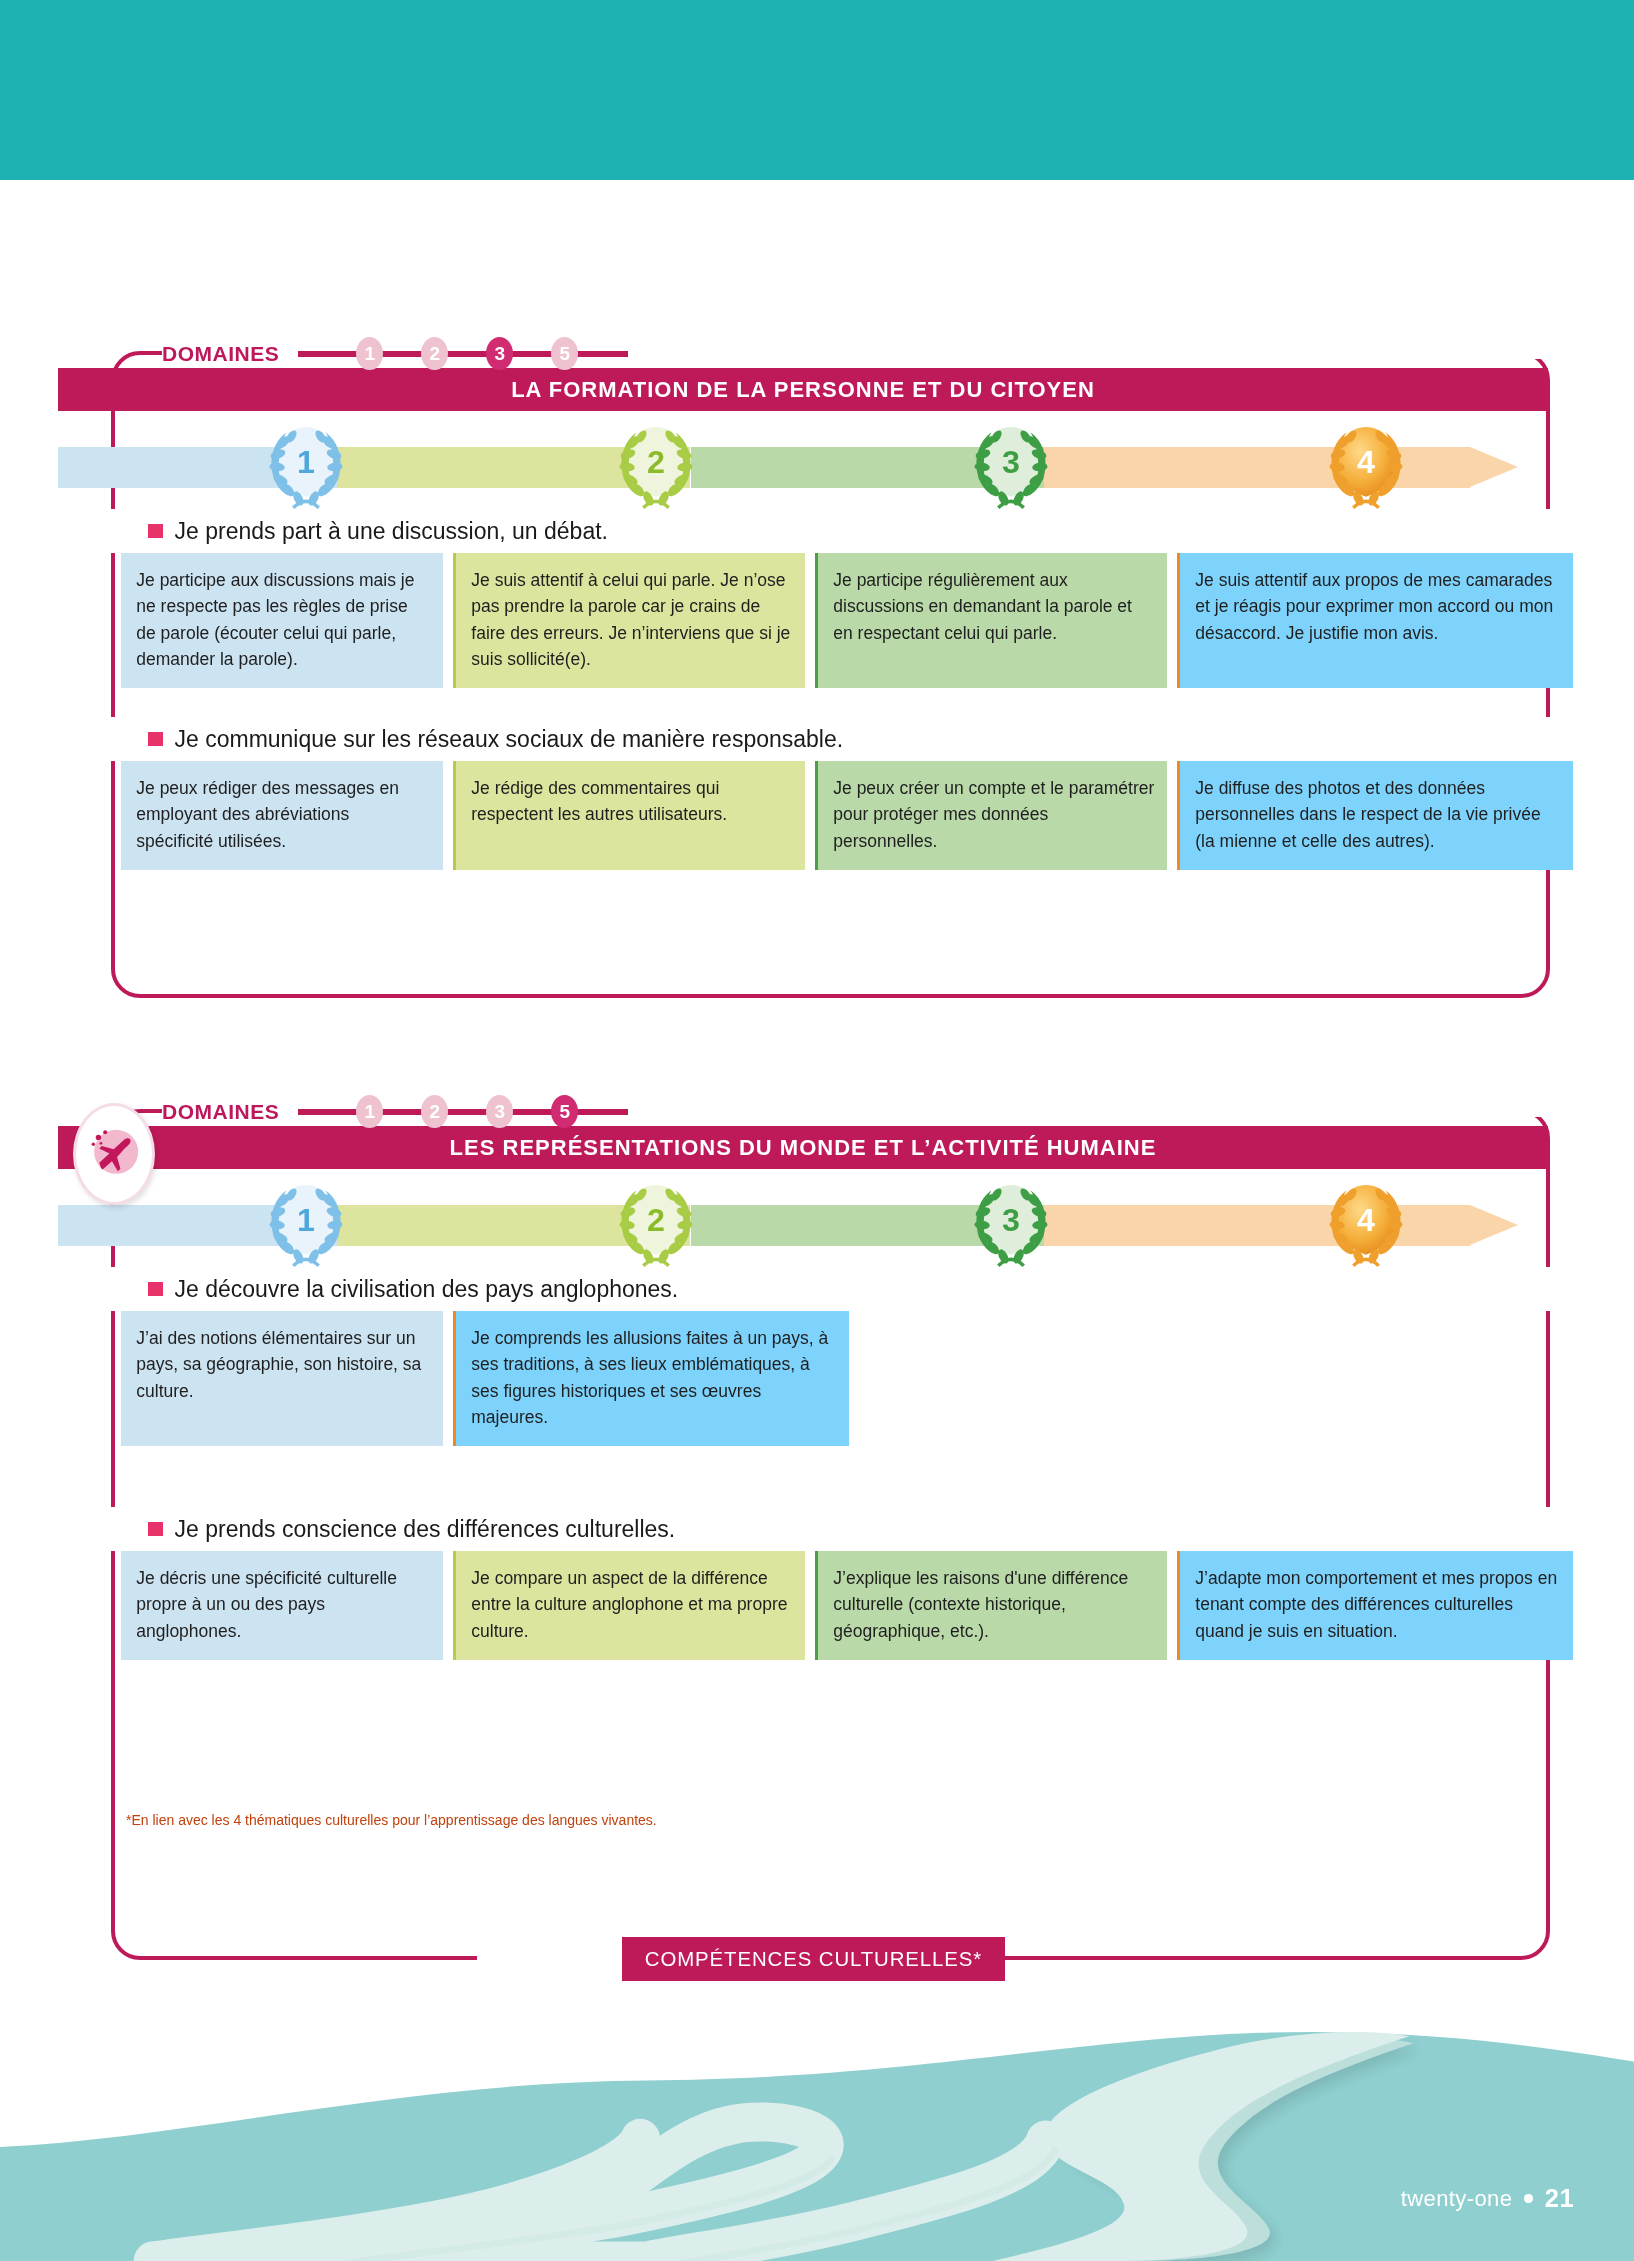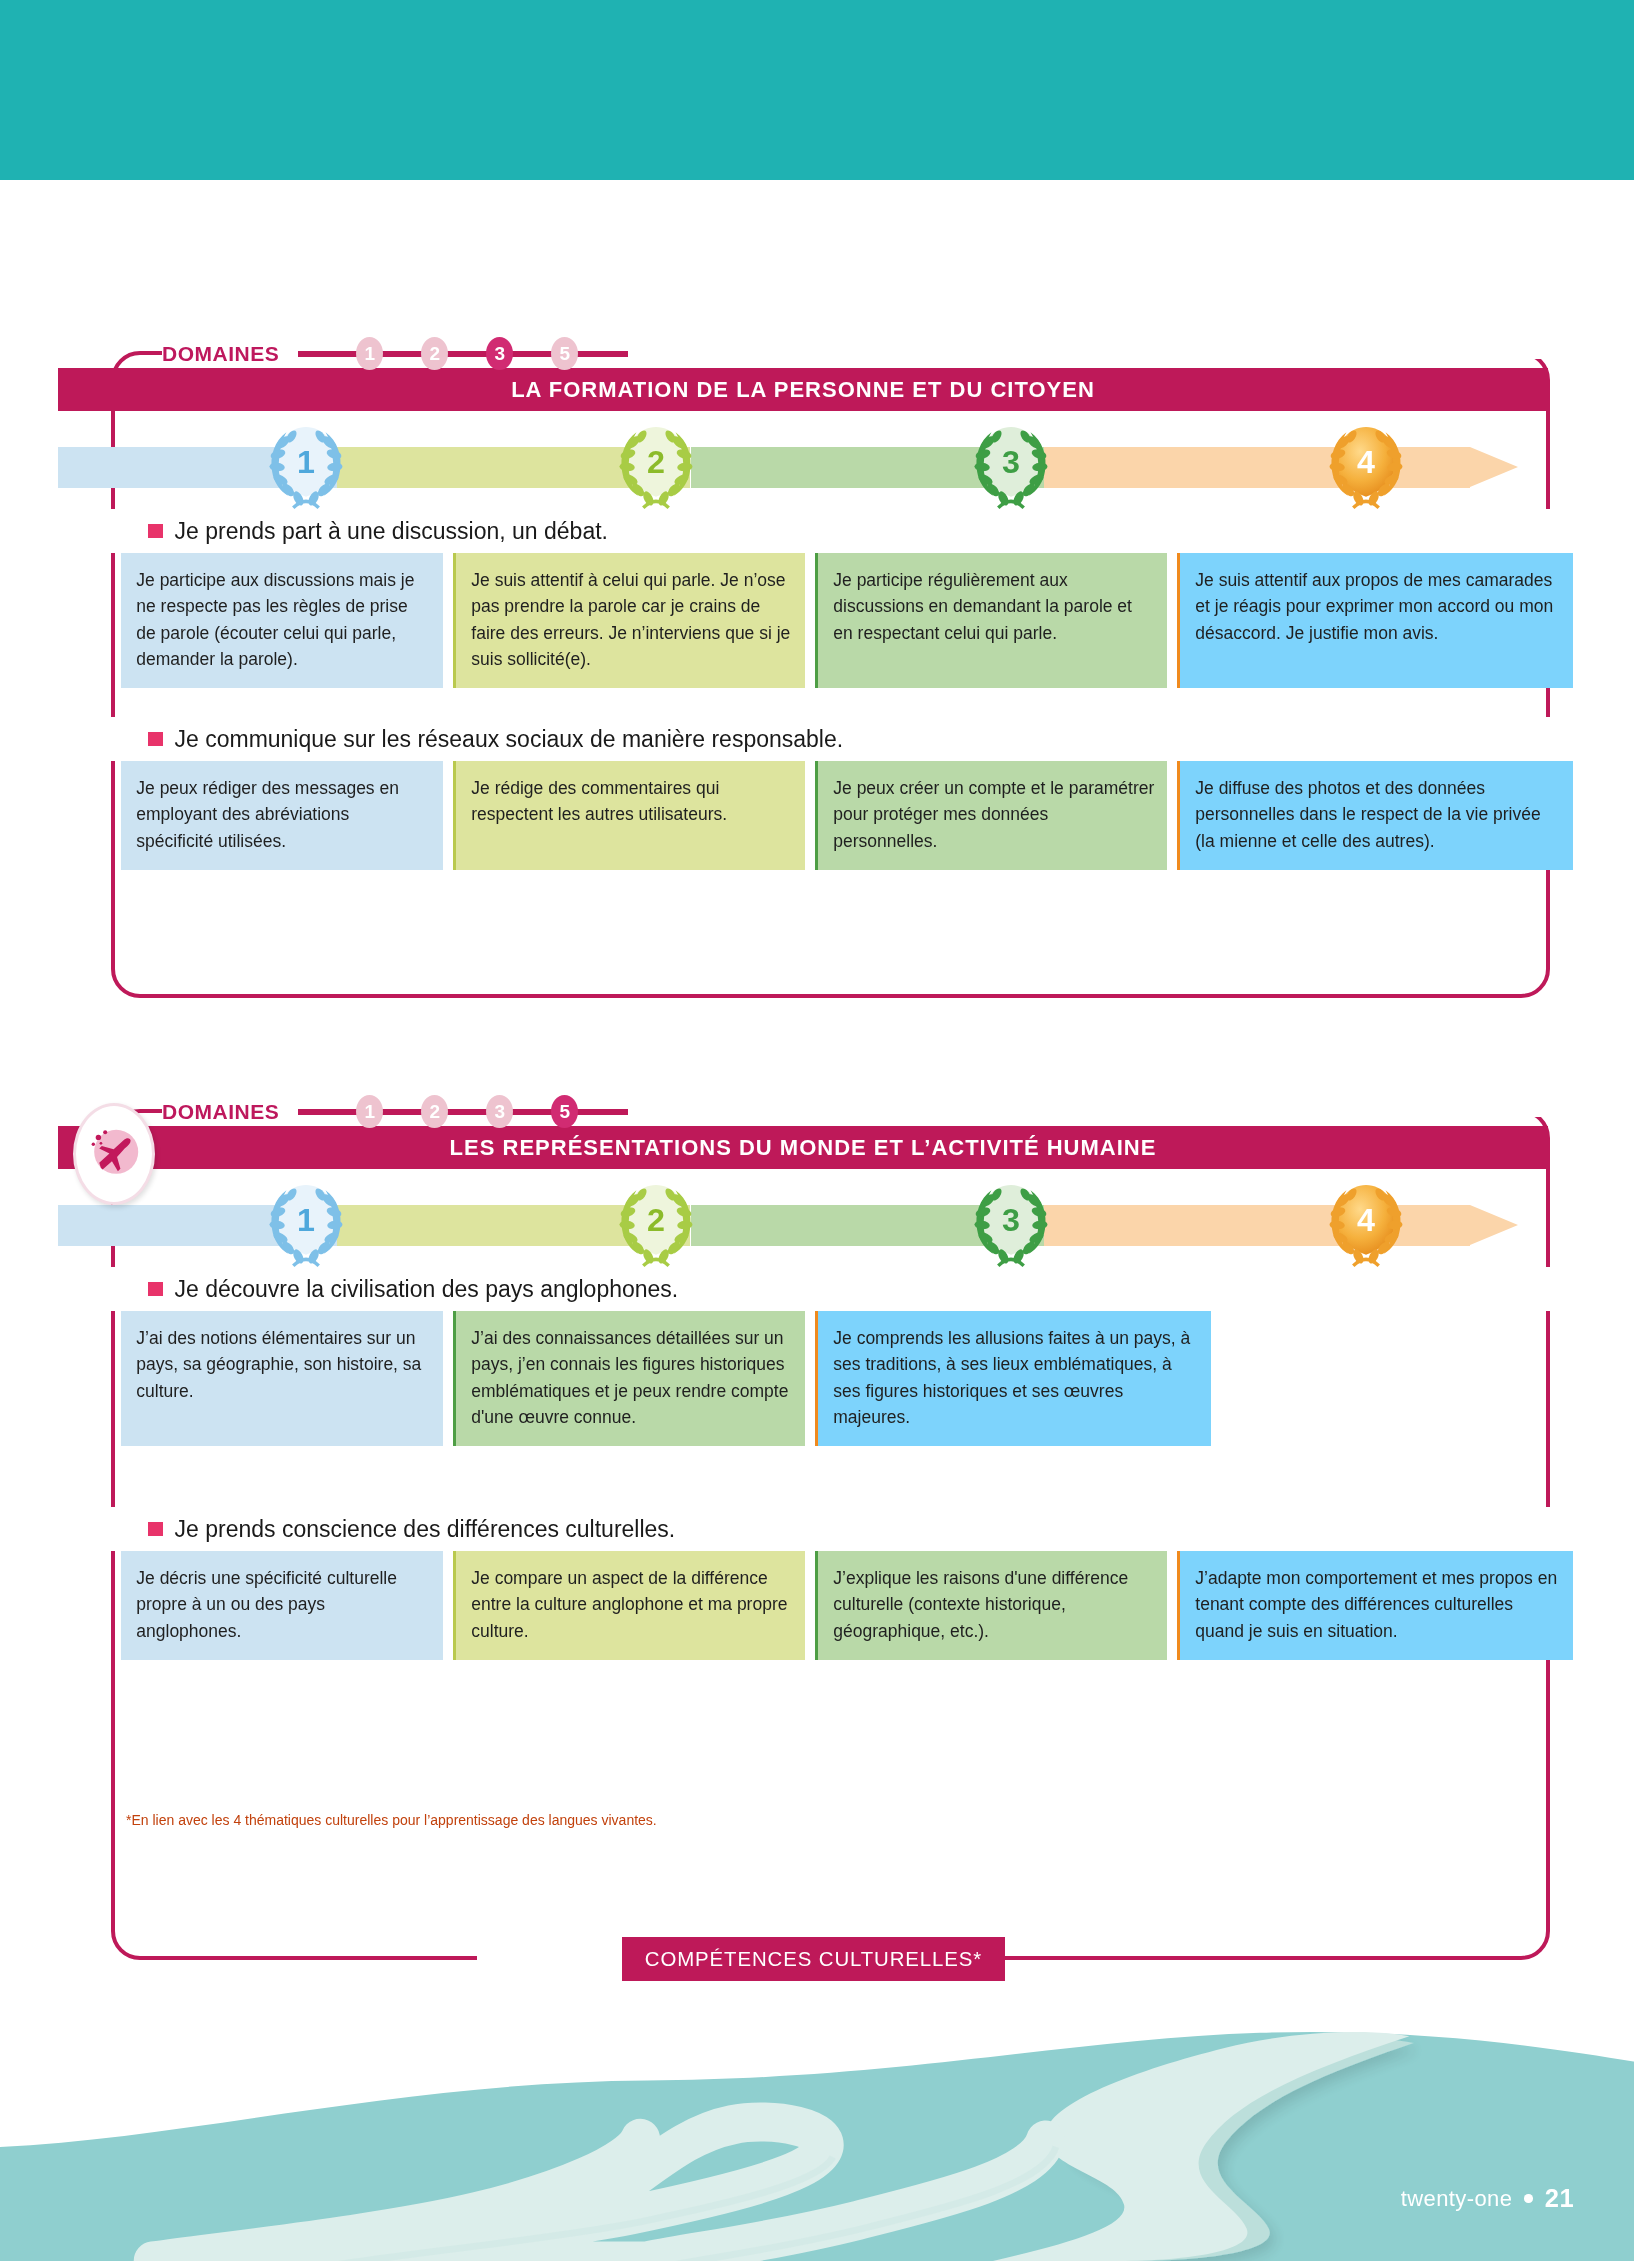--- a/index.html
+++ b/index.html
@@ -618,21 +618,20 @@
       </svg>
     </div>
 
     <div class="comp" style="top:177px;">
       <div class="comp-title">
         <span class="sq"></span>
         <span class="comp-title-text">Je découvre la civilisation des pays anglophones.</span>
       </div>
       <div class="cells">
         <div class="cell c1">J’ai des notions élémentaires sur un pays, sa géographie, son histoire, sa culture.</div>
-        <div class="cell c3">J’ai des connaissances détaillées sur un pays, j’en connais les figures historiques emblématiques et je peux rendre compte d'une œuvre connue.</div>
         <div class="cell c4">Je comprends les allusions faites à un pays, à ses traditions, à ses lieux emblématiques, à ses figures historiques et ses œuvres majeures.</div>
       </div>
     </div>
 
     <div class="comp" style="top:417px;">
       <div class="comp-title">
         <span class="sq"></span>
         <span class="comp-title-text">Je prends conscience des différences culturelles.</span>
       </div>
       <div class="cells">

